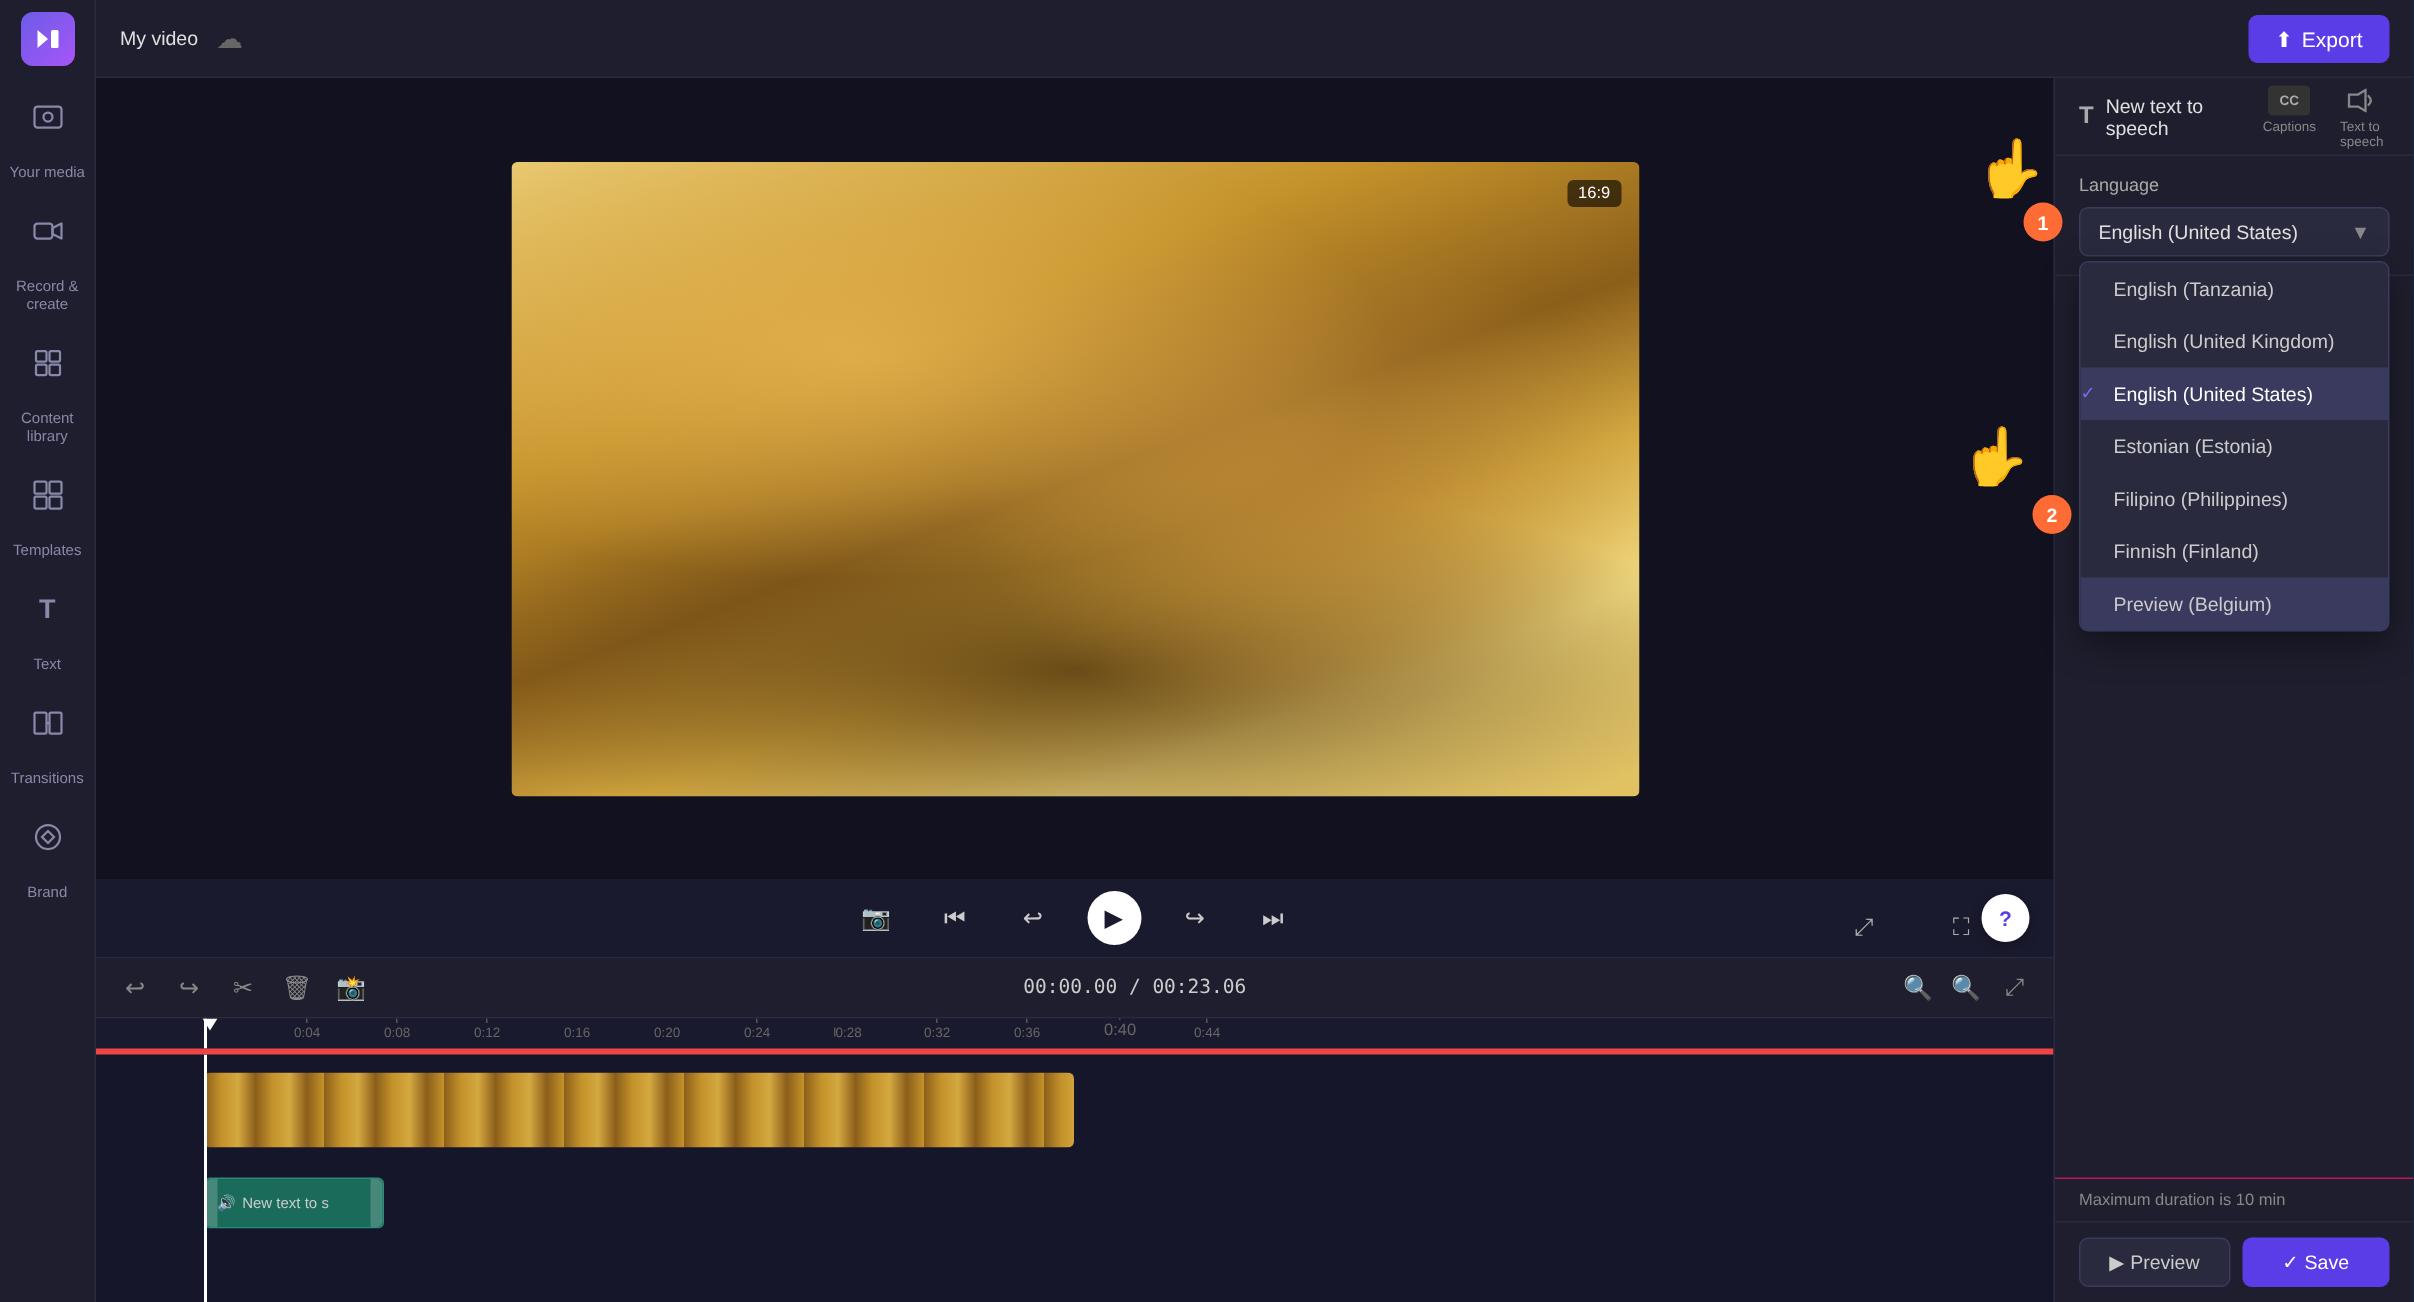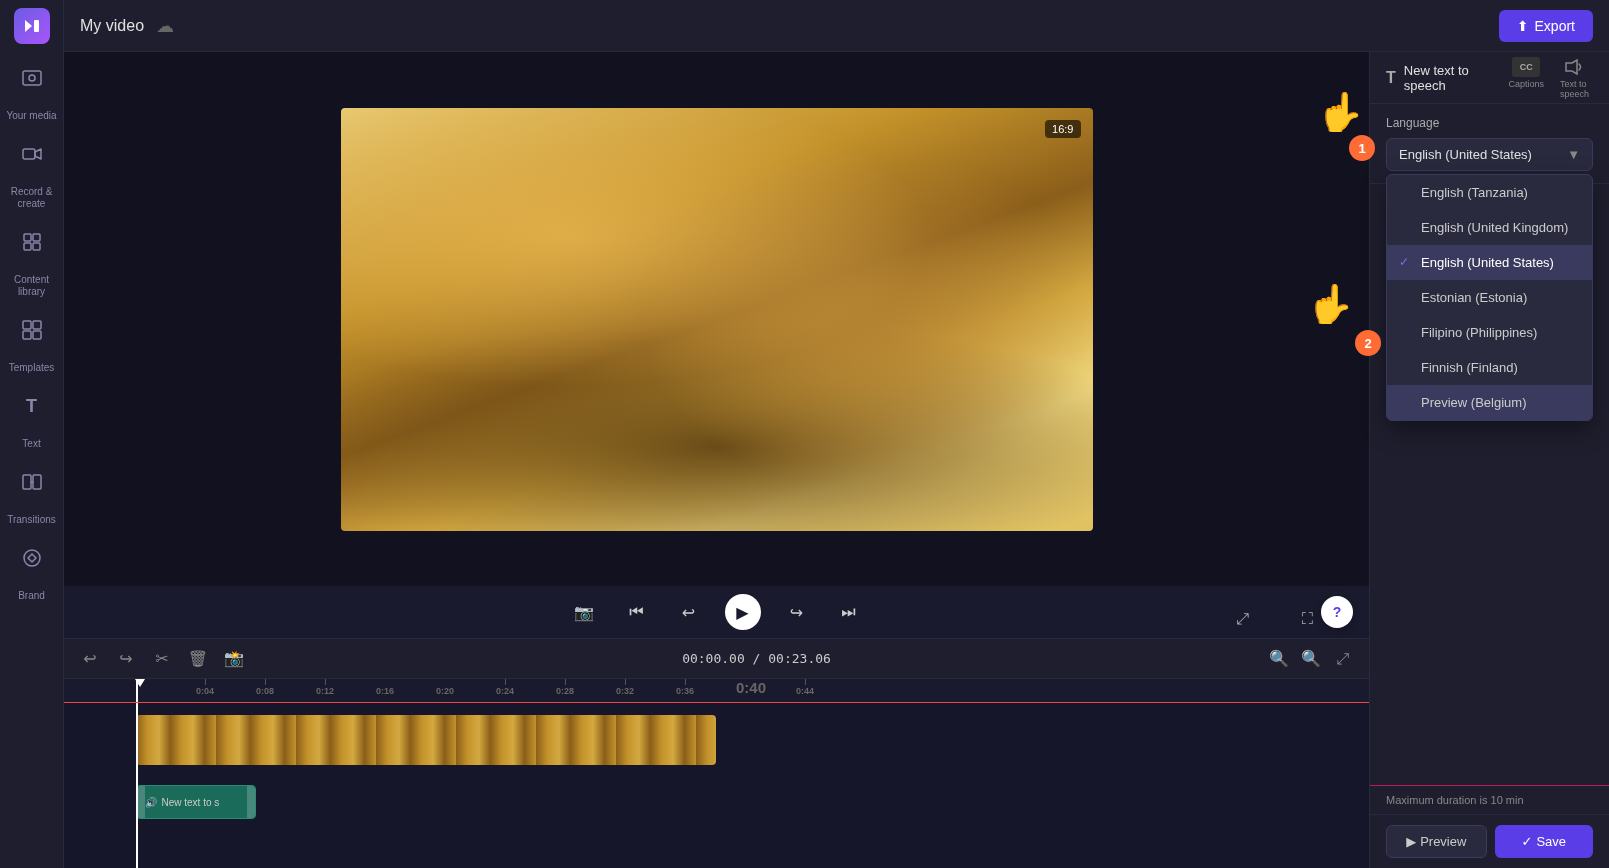--- a/index.html
+++ b/index.html
@@ -75,21 +75,21 @@
       height: 52px;
       background: #1e1e2e;
       display: flex;
       align-items: center;
       padding: 0 16px;
       gap: 12px;
       border-bottom: 1px solid #2a2a3e;
       flex-shrink: 0;
     }
     .project-title {
-      font-size: 16px;
+      font-size: 13px;
       color: #e0e0e0;
       font-weight: 500;
     }
     .cloud-icon {
       color: #666;
       font-size: 18px;
     }
     .top-bar-spacer { flex: 1; }
     .export-btn {
       background: #5b3de8;
@@ -284,23 +284,22 @@
     }
 
     .timeline-ruler {
       height: 28px;
       background: #1a1a2e;
       display: flex;
       align-items: flex-end;
       padding-bottom: 4px;
       padding-left: 72px;
       position: relative;
-      border-bottom: 1px solid #ef4444;
-      overflow: hidden;
-      font-weight: bold;
+      border-bottom: 4px solid #ef4444;
+      overflow: hidden;
     }
     .playhead-triangle {
       width: 0;
       height: 0;
       border-left: 6px solid transparent;
       border-right: 6px solid transparent;
       border-top: 8px solid white;
       position: absolute;
       top: 0;
       left: -5px;
@@ -492,21 +491,21 @@
       left: 0;
       width: 100%;
       background: #2a2a3e;
       border: 1px solid #3a3a5e;
       border-radius: 6px;
       z-index: 100;
       overflow: hidden;
       box-shadow: 0 8px 24px rgba(0,0,0,0.4);
     }
     .dropdown-item {
-      padding: 10px 12px;
+      padding: 10px 0;
       font-size: 13px;
       color: #ccc;
       cursor: pointer;
       display: flex;
       align-items: flex-start;
       gap: 8px;
     }
     .dropdown-item.selected {
       background: #3a3a5e;
       color: white;
@@ -725,35 +724,35 @@
               <div style="font-size:9px; color:#666; margin-top:1px;">0:16</div>
             </div>
             <div style="position:absolute; left:300px; display:flex; flex-direction:column; align-items:center;">
               <div style="width:1px; height:6px; background:#555;"></div>
               <div style="font-size:9px; color:#666; margin-top:14px;">0:20</div>
             </div>
             <div style="position:absolute; left:360px; display:flex; flex-direction:column; align-items:center;">
               <div style="width:1px; height:6px; background:#555;"></div>
               <div style="font-size:9px; color:#666; margin-top:1px;">0:24</div>
             </div>
-            <div style="position:absolute; left:420px; display:flex; flex-direction:column; align-items:center;">
+            <div style="position:absolute; left:420px; display:flex; flex-direction:row; align-items:center;">
               <div style="width:1px; height:6px; background:#555;"></div>
               <div style="font-size:9px; color:#666; margin-top:1px;">0:28</div>
             </div>
             <div style="position:absolute; left:480px; display:flex; flex-direction:column; align-items:center;">
               <div style="width:1px; height:6px; background:#555;"></div>
               <div style="font-size:9px; color:#666; margin-top:1px;">0:32</div>
             </div>
             <div style="position:absolute; left:540px; display:flex; flex-direction:column; align-items:center;">
               <div style="width:1px; height:6px; background:#555;"></div>
               <div style="font-size:9px; color:#666; margin-top:1px;">0:36</div>
             </div>
             <div style="position:absolute; left:600px; display:flex; flex-direction:column; align-items:center;">
               <div style="width:1px; height:6px; background:#555;"></div>
-              <div style="font-size:15px; color:#666; margin-top:1px;">0:40</div>
+              <div style="font-size:11px; color:#666; margin-top:1px;">0:40</div>
             </div>
             <div style="position:absolute; left:660px; display:flex; flex-direction:column; align-items:center;">
               <div style="width:1px; height:6px; background:#555;"></div>
               <div style="font-size:9px; color:#666; margin-top:1px;">0:44</div>
             </div>
           </div>
         </div>
 
         <div class="timeline-tracks">
           <div style="position:absolute; left:72px; top:0; width:2px; height:100%; background:white; z-index:5;"></div>

